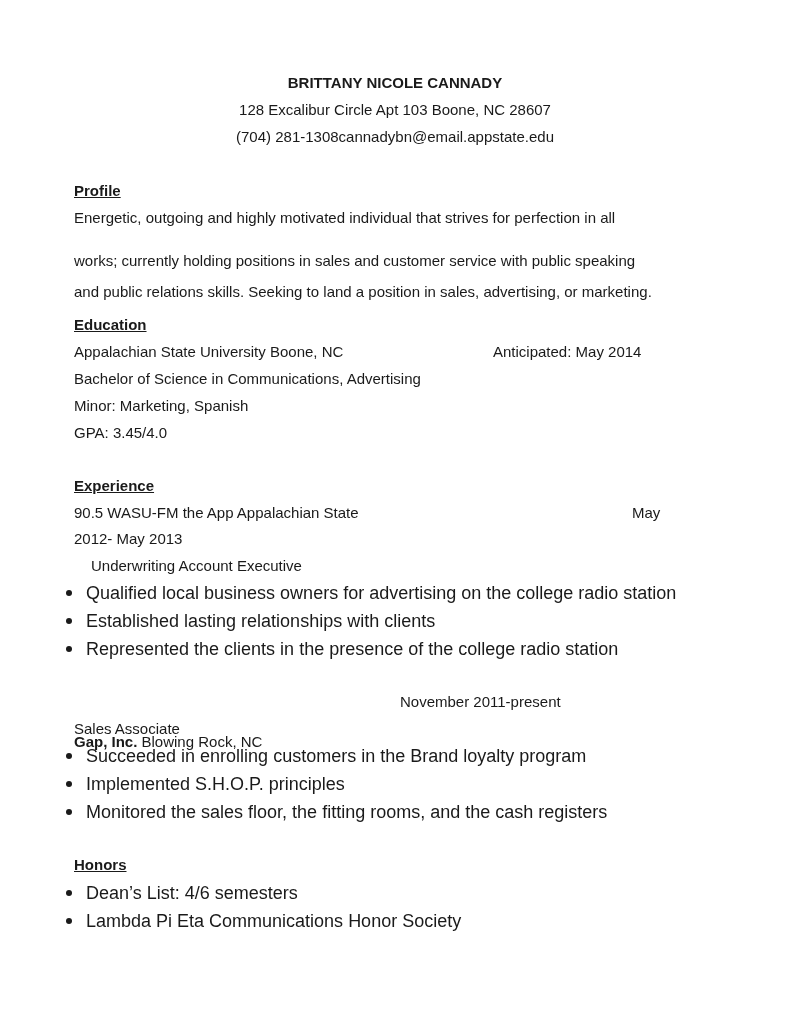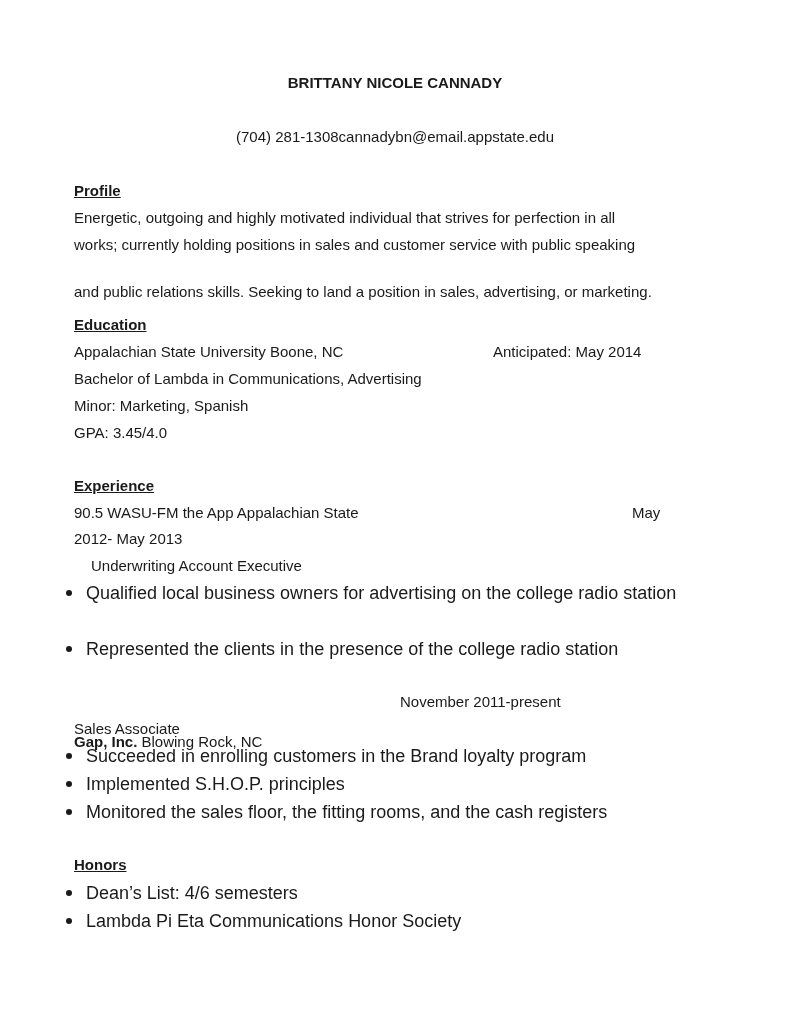--- a/index.html
+++ b/index.html
@@ -61,43 +61,47 @@
       position: relative;
       top: -1px;
     }
   </style>
 </head>
 <body>
 
 <div class="page">
 
   <div class="line center name" style="top:74px;">BRITTANY NICOLE CANNADY</div>
+  <div class="line center" style="top:101px;">128 Excalibur Circle Apt 103 Boone, NC 28607</div>
   <div class="line center" style="top:128px;">(704) 281-1308cannadybn@email.appstate.edu</div>
 
   <div class="line heading" style="left:74px; top:182px;">Profile</div>
   <div class="line" style="left:74px; top:209px;">Energetic, outgoing and highly motivated individual that strives for perfection in all</div>
-  <div class="line" style="left:74px; top:236px;">works; currently holding positions in sales and customer service with public speaking</div>
+  <div class="line" style="left:74px; top:252px;">works; currently holding positions in sales and customer service with public speaking</div>
   <div class="line" style="left:74px; top:263px;margin-top:20px;">and public relations skills. Seeking to land a position in sales, advertising, or marketing.</div>
 
   <div class="line heading" style="left:74px; top:316px;">Education</div>
   <div class="line" style="left:74px; top:343px;">Appalachian State University Boone, NC</div>
   <div class="line" style="left:493px; top:343px;">Anticipated: May 2014</div>
-  <div class="line" style="left:74px; top:370px;">Bachelor of Lambda in Communications, Advertising</div>
+  <div class="line" style="left:74px; top:370px;">Bachelor of Science in Communications, Advertising</div>
   <div class="line" style="left:74px; top:397px;">Minor: Marketing, Spanish</div>
   <div class="line" style="left:74px; top:424px;">GPA: 3.45/4.0</div>
 
   <div class="line heading" style="left:74px; top:477px;">Experience</div>
 
   <div class="line" style="left:74px; top:504px;">90.5 WASU-FM the App Appalachian State</div>
   <div class="line" style="left:632px; top:504px;">May</div>
   <div class="line" style="left:74px; top:530px;">2012- May 2013</div>
   <div class="line" style="left:91px; top:557px;">Underwriting Account Executive</div>
 
   <div class="bullet-row" style="top:584px;">
     <span class="bullet-dot"></span><span>Qualified local business owners for advertising on the college radio station</span>
+  </div>
+  <div class="bullet-row" style="top:612px;">
+    <span class="bullet-dot"></span><span>Established lasting relationships with clients</span>
   </div>
   <div class="bullet-row" style="top:640px;">
     <span class="bullet-dot"></span><span>Represented the clients in the presence of the college radio station</span>
   </div>
 
   <div class="line" style="left:74px; top:693px;margin-top:40px;">
     <span class="bold">Gap, Inc.</span><span> Blowing Rock, NC</span>
   </div>
   <div class="line" style="left:400px; top:693px;">November 2011-present</div>
   <div class="line" style="left:74px; top:720px;">Sales Associate</div>

